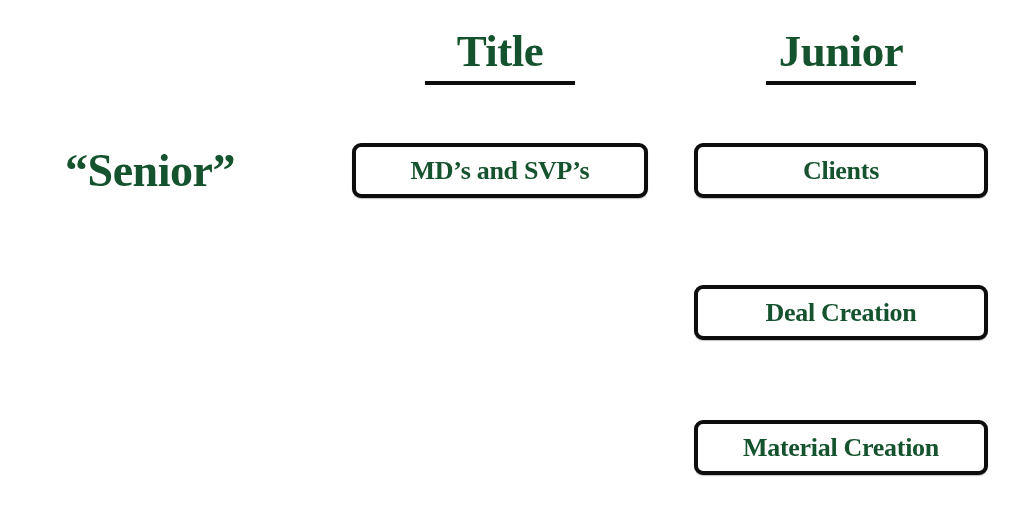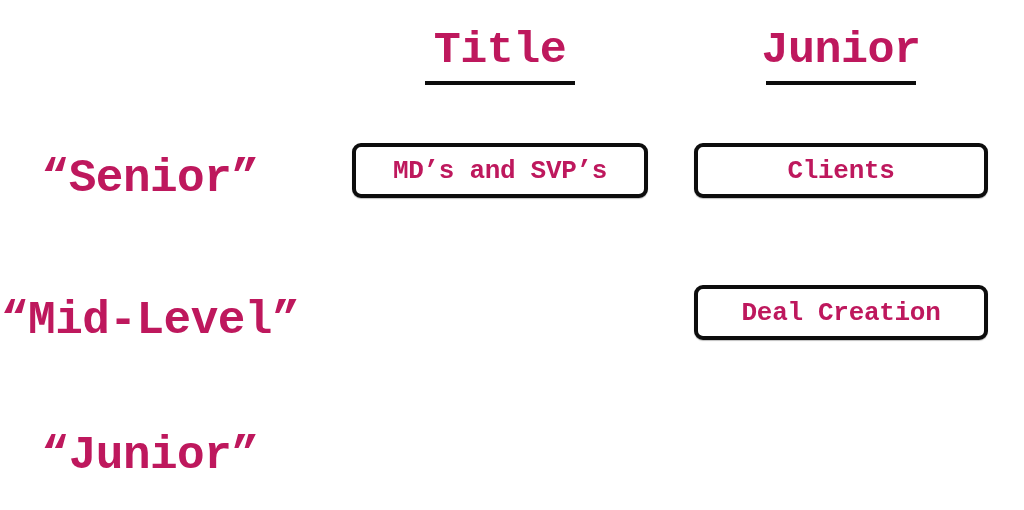--- a/index.html
+++ b/index.html
@@ -5,22 +5,22 @@
   html, body {
     margin: 0;
     padding: 0;
     background: #ffffff;
   }
   .canvas {
     position: relative;
     width: 1024px;
     height: 510px;
     background: #ffffff;
-    font-family: Liberation Mono, monospace;
-    color: #be185d;
+    font-family: Liberation Serif, serif;
+    color: #14532d;
     overflow: hidden;
   }
   .col-header {
     position: absolute;
     top: 24px;
     text-align: center;
   }
   .col-header-text {
     font-size: 45px;
     font-weight: 700;
@@ -38,21 +38,20 @@
     left: 0;
     width: 300px;
     height: 55px;
     display: flex;
     align-items: center;
     justify-content: center;
     font-size: 46px;
     font-weight: 700;
     letter-spacing: -0.5px;
     white-space: nowrap;
-    margin-top: 8px;
   }
   .cell-box {
     position: absolute;
     height: 55px;
     box-sizing: border-box;
     border: 4px solid #0d0d0d;
     border-radius: 9px;
     background: #ffffff;
     display: flex;
     align-items: center;
@@ -82,18 +81,17 @@
   </div>
   <div class="col-header col-focus">
     <div class="col-header-text">Junior</div>
     <div class="col-underline"></div>
   </div>
 
   <div class="row-label row-senior">“Senior”</div>
   <div class="cell-box col-focus row-senior">Clients</div>
   <div class="cell-box col-title row-senior">MD’s and SVP’s</div>
 
-  <div class="row-label row-mid">“Mid-Level”</div>
   <div class="cell-box col-focus row-mid">Deal Creation</div>
 
-  <div class="row-label row-junior">“Junior”</div>
+  <div class="cell-box col-focus row-junior">Material Creation</div>
 
 </div>
 
 </body></html>

